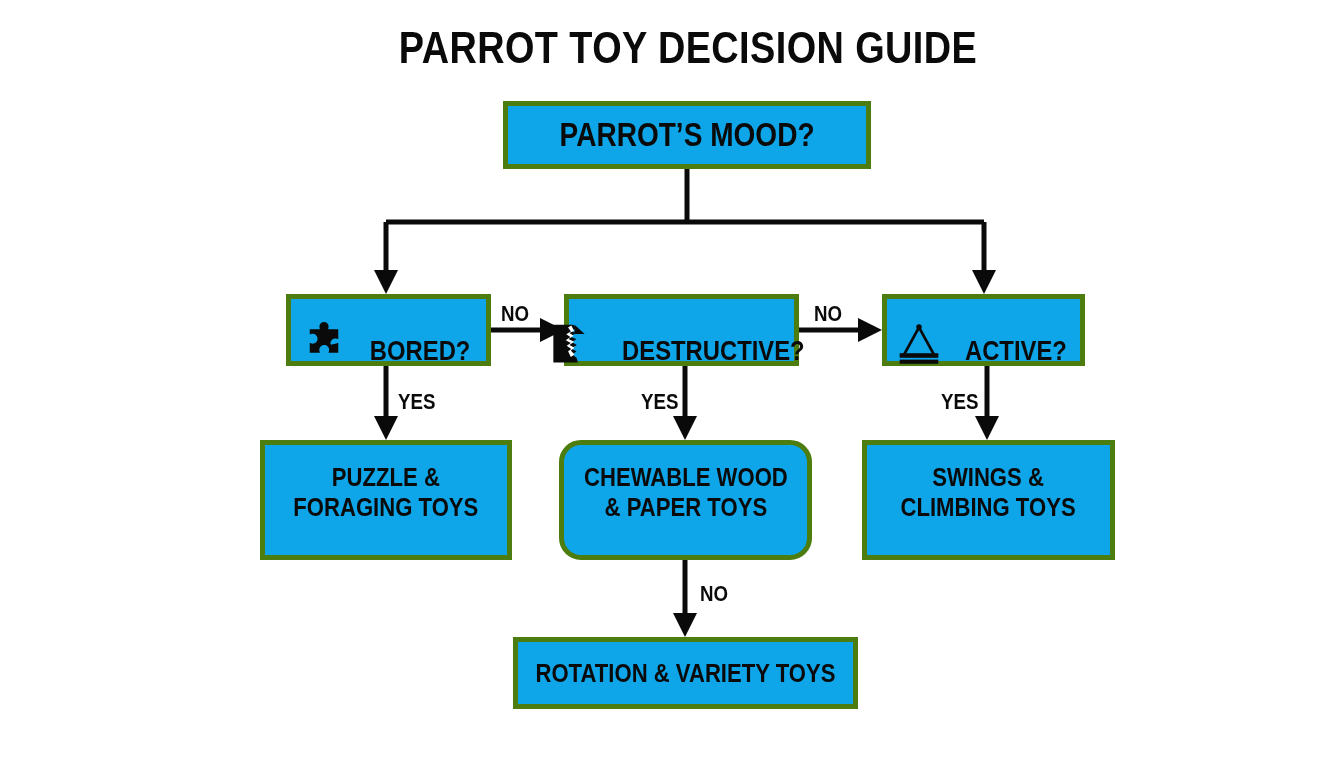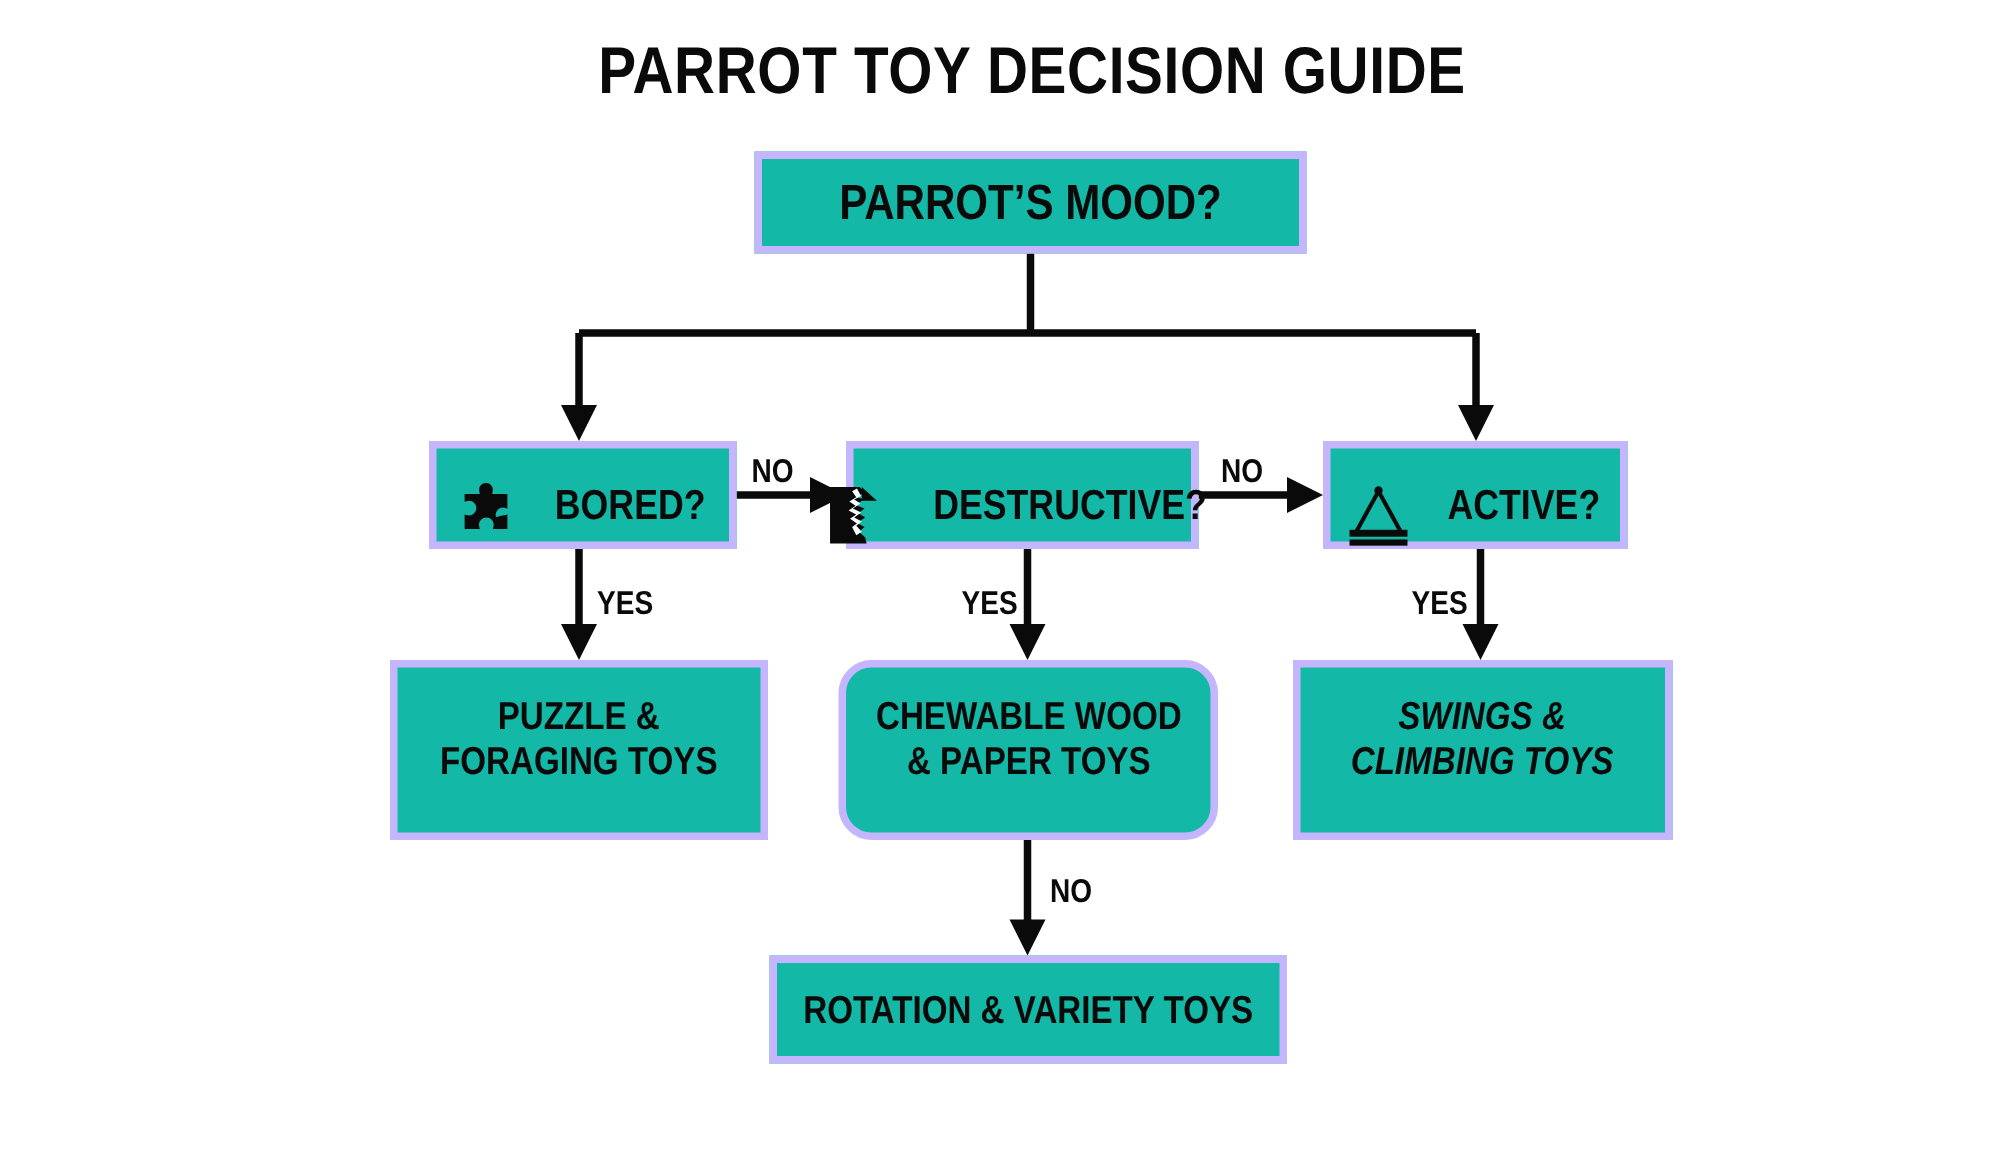--- a/index.html
+++ b/index.html
@@ -37,22 +37,22 @@
     transform: scaleX(0.86);
     transform-origin: center top;
     white-space: nowrap;
     line-height: 1.1;
   }
 
   
   .node {
     position: absolute;
     box-sizing: border-box;
-    border: 5px solid #c4b5fd;
-    background: #14b8a6;
+    border: 5px solid #4d7c0f;
+    background: #0ea5e9;
     display: flex;
     align-items: center;
     justify-content: center;
   }
   .node-label {
     font-weight: 700;
     text-align: center;
     transform: scaleX(0.85);
     white-space: nowrap;
     line-height: 1.16;
@@ -62,35 +62,35 @@
   .root .node-label { font-size: 33px; }
 
   .decision { height: 72px; }
   .decision .node-label { font-size: 28px; }
   .dec-bored      { left: 270px; top: 294px; width: 205px; }
   .dec-destructive{ left: 548px; top: 294px; width: 235px; }
   .dec-active     { left: 866px; top: 294px; width: 203px; }
 
   .decision-inner {
     display: flex;
-    align-items: flex-start;
+    align-items: flex-end;
     gap: 14px;
     padding-left: 4px;
     margin-top: 28px;
   }
 
   .outcome {
     height: 120px;
     align-items: flex-start;
     justify-content: center;
   }
   .outcome .node-label { font-size: 26px; padding-top: 17px; }
   .out-puzzle  { left: 244px; top: 440px; width: 252px; }
   .out-chew    { left: 543px; top: 440px; width: 253px; border-radius: 22px; }
-  .out-swing   { left: 846px; top: 440px; width: 253px; font-style: italic; }
+  .out-swing   { left: 846px; top: 440px; width: 253px; }
 
   .final { left: 497px; top: 637px; width: 345px; height: 72px; }
   .final .node-label { font-size: 26px; }
 
   
   .icon {
     flex: 0 0 auto;
     width: 46px;
     height: 46px;
     display: block;

